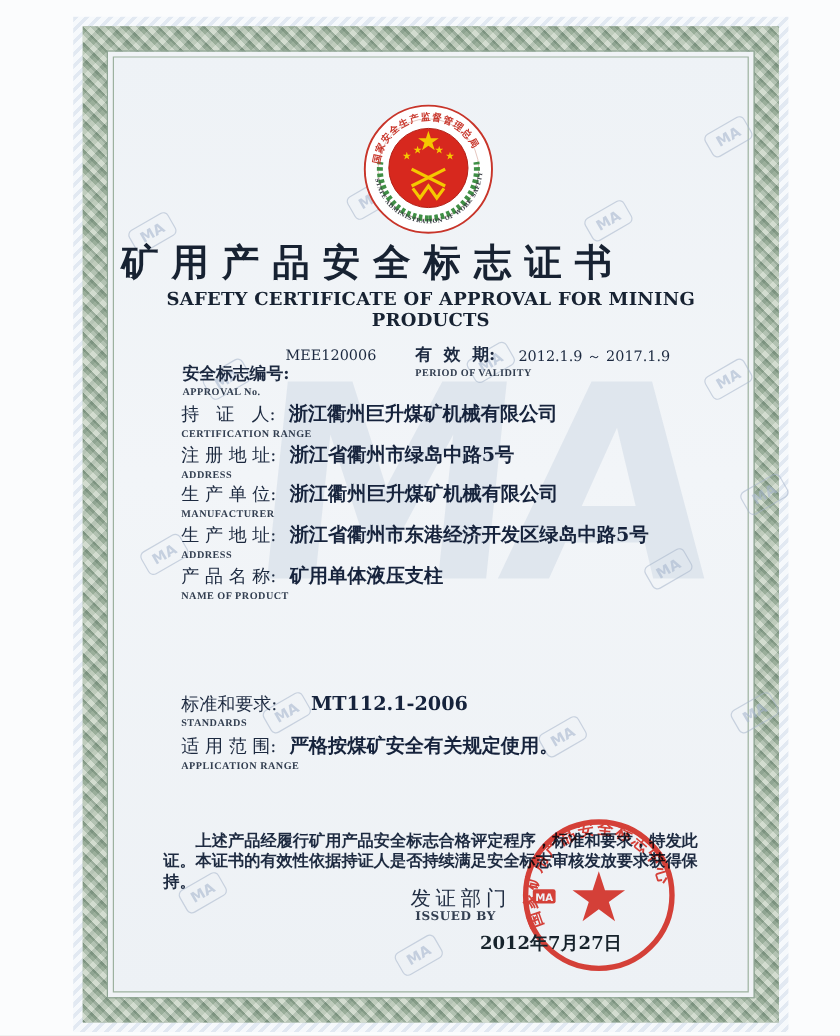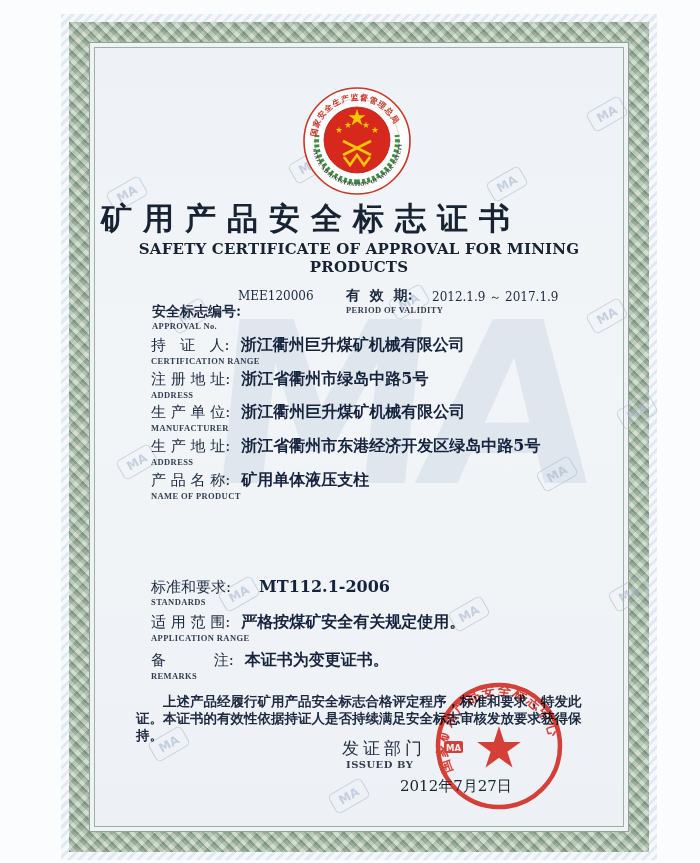--- a/index.html
+++ b/index.html
@@ -77,21 +77,21 @@
   .issuer-cn{
     position:absolute;left:252px;top:694px;
     font-size:17px;font-weight:normal;letter-spacing:4px;color:#1d2a40;
   }
   .issuer-en{
     position:absolute;left:256px;top:716px;
     font-size:10px;font-weight:bold;letter-spacing:0.5px;color:#323e50;
   }
   .date{
     position:absolute;left:310px;top:734px;
-    font-size:15px;font-weight:normal;color:#17232c;
+    font-size:15px;font-weight:bold;color:#17232c;
   }
   .seal{position:absolute;left:338px;top:632px;mix-blend-mode:multiply;opacity:0.93;}
 </style>
 </head>
 <body>
 
 <div class="cert-outer">
   <div class="green-band"></div>
   <div class="paper">
 
@@ -181,24 +181,20 @@
     </div>
 
     <div class="row" style="top:534px">
       <span class="flabel">标准和要求:</span><span class="fvalue" style="margin-left:28px">MT112.1-2006</span>
       <div class="fsub">STANDARDS</div>
     </div>
     <div class="row" style="top:569px">
       <span class="flabel">适 用 范 围:</span><span class="fvalue">严格按煤矿安全有关规定使用。</span>
       <div class="fsub">APPLICATION RANGE</div>
     </div>
-    <div class="row" style="top:607px">
-      <span class="flabel">备          注:</span><span class="fvalue">本证书为变更证书。</span>
-      <div class="fsub">REMARKS</div>
-    </div>
 
     <div class="decl">
       <div class="l1">上述产品经履行矿用产品安全标志合格评定程序，标准和要求，特发此</div>
       <div class="l2">证。本证书的有效性依据持证人是否持续满足安全标志审核发放要求获得保持。</div>
     </div>
 
     <div class="issuer-cn">发证部门</div>
     <div class="issuer-en">ISSUED BY</div>
 
     <svg class="seal" width="142" height="142" viewBox="0 0 142 142">

